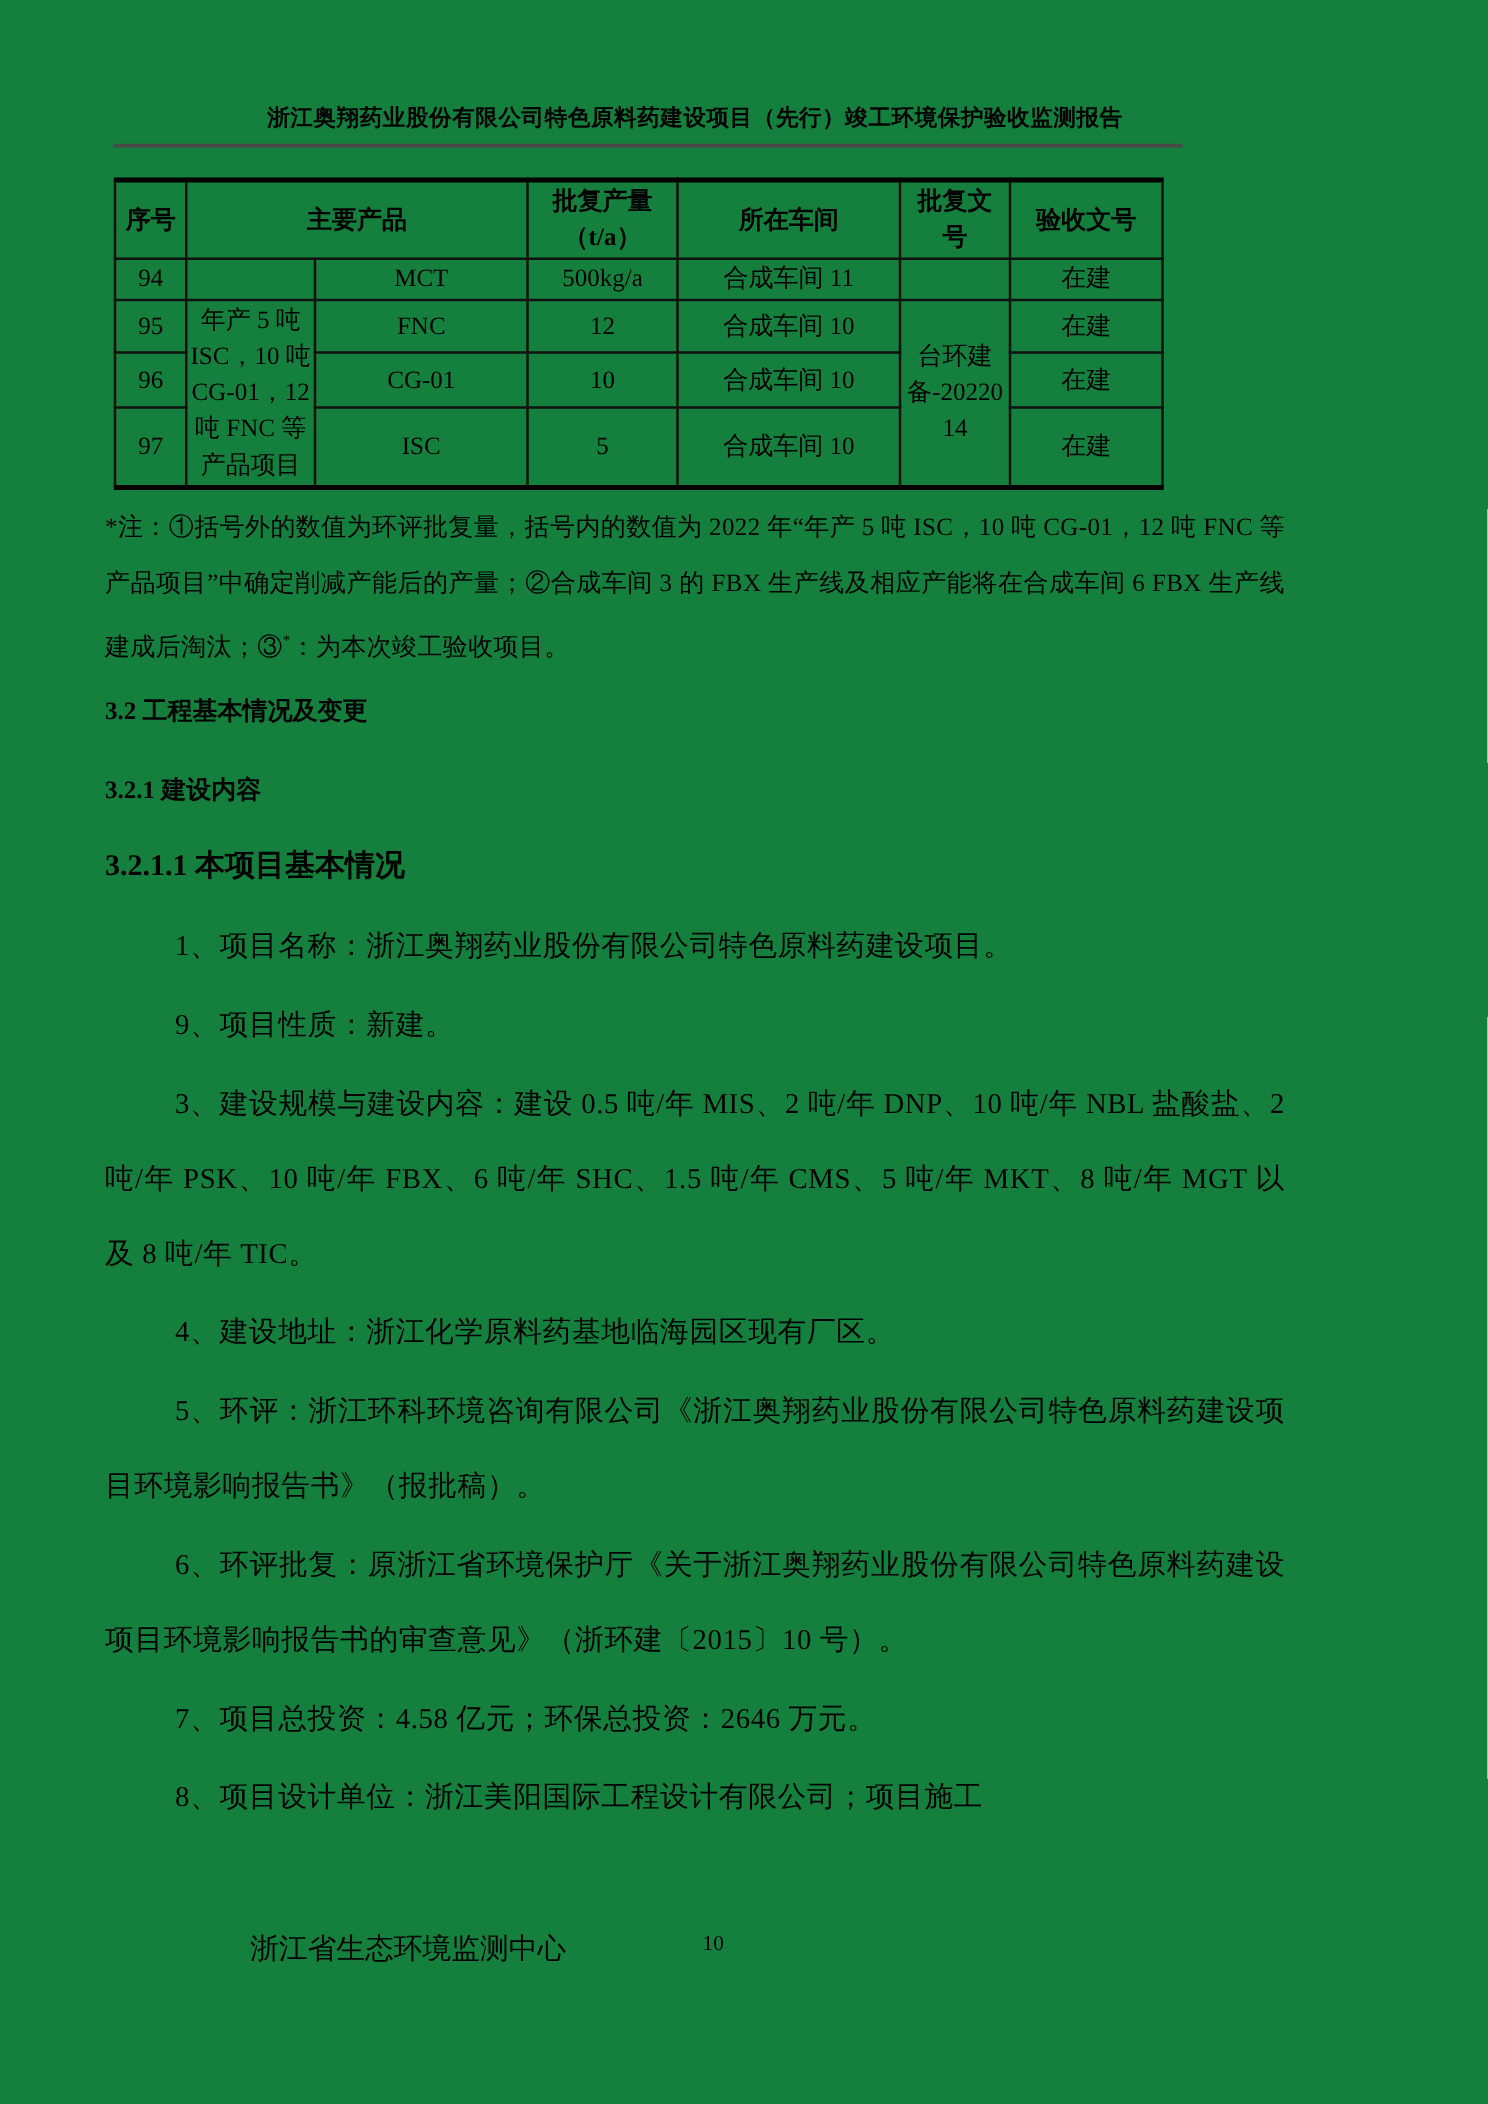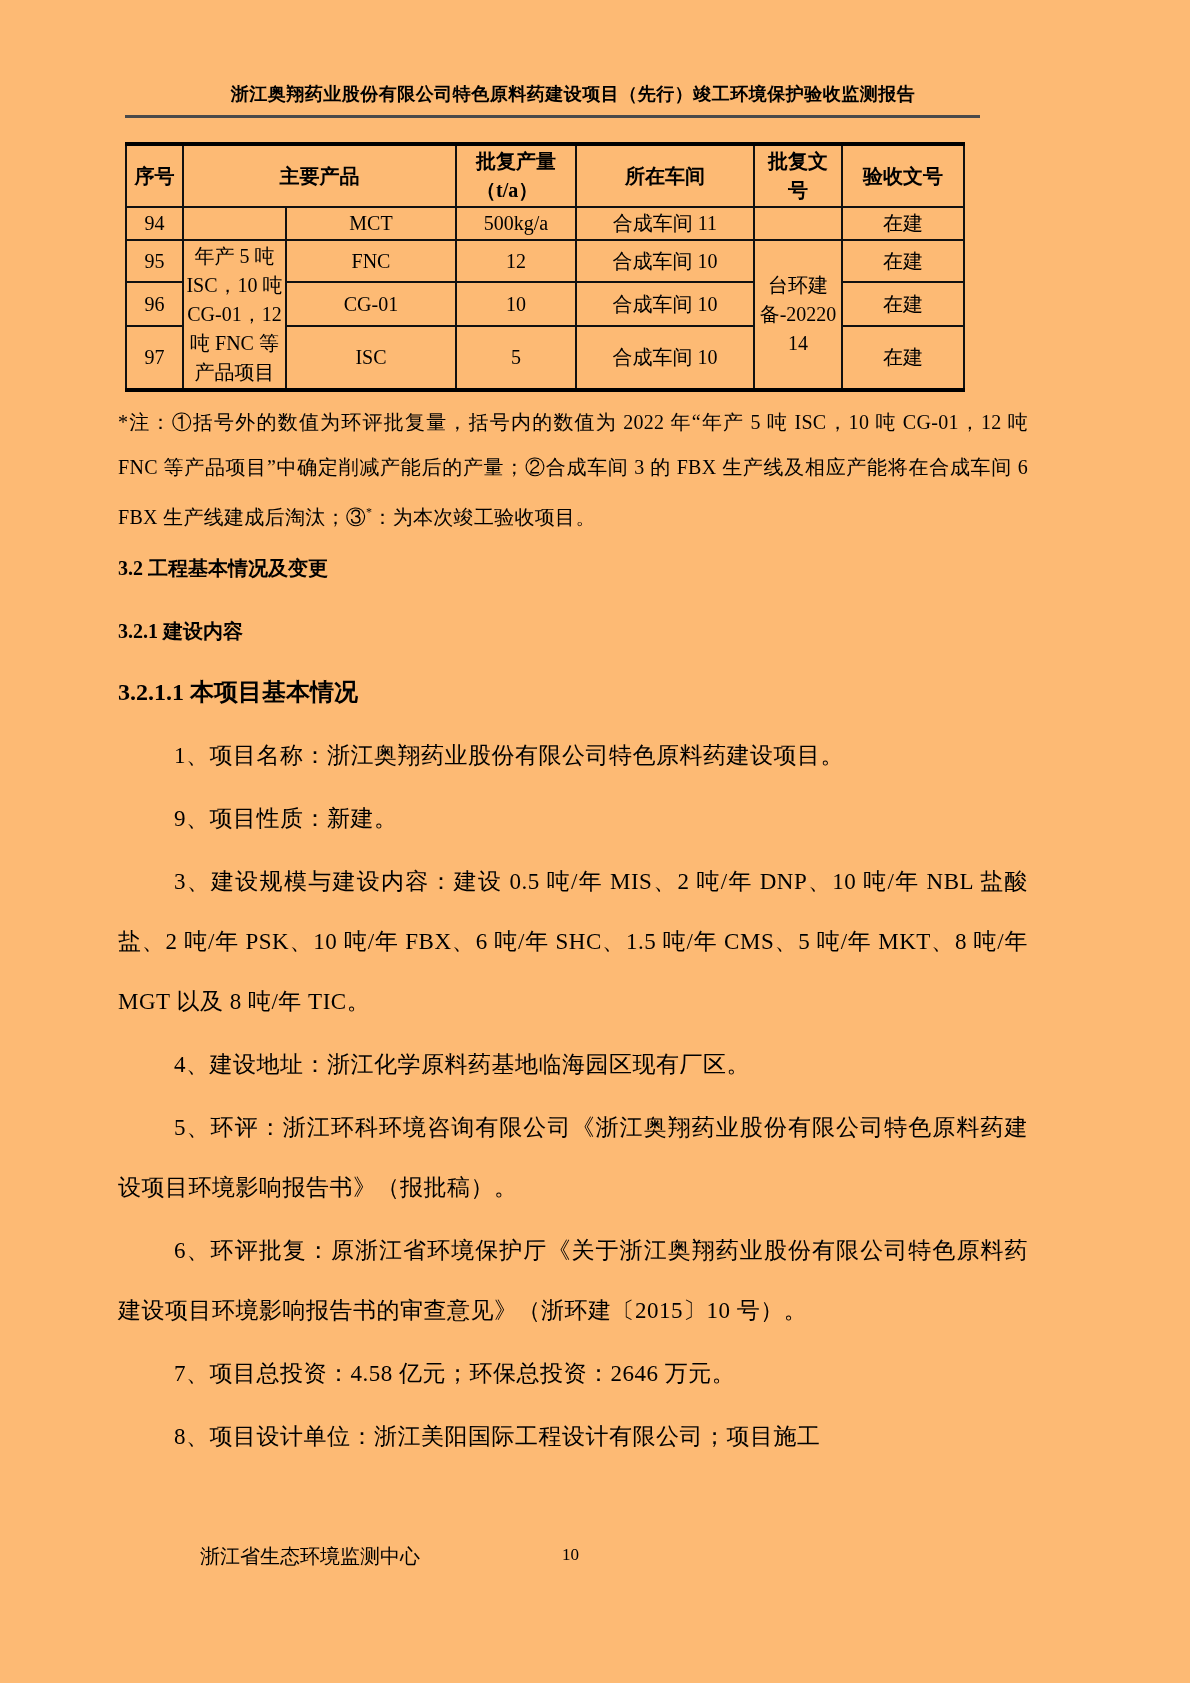--- a/index.html
+++ b/index.html
@@ -1,24 +1,24 @@
 <!DOCTYPE html>
 <html><head>
 <meta charset="utf-8">
 <style>
   html, body { margin: 0; padding: 0; background: #ffffff; }
   .page {
     position: relative;
     width: 1190px;
     height: 1683px;
-    background: #fdba74;
+    background: #15803d;
     color: #000;
     font-family: "Liberation Serif", "DejaVu Serif", serif;
     box-sizing: border-box;
-    padding: 0 162px 0 118px;
+    padding: 0 162px 0 84px;
     overflow: hidden;
   }
   
   .doc-header { padding-top: 82px; }
   .doc-title {
     text-align: center;
     font-size: 18px;
     font-weight: bold;
     letter-spacing: 0.5px;
     line-height: 24px;
@@ -50,21 +50,21 @@
     padding: 1px 2px;
     line-height: 29px;
     overflow: hidden;
   }
   table.products th { font-weight: bold; }
   tr.hrow  { height: 58px; }
   tr.r94   { height: 33px; }
   tr.r95   { height: 42px; }
   tr.r96   { height: 44px; }
   tr.r97   { height: 64px; }
-  .wrap4 { display: inline-block; width: 4em; word-break: break-all; text-align: left; vertical-align: middle; }
+  .wrap4 { display: inline-block; width: 4em; word-break: break-all; text-align: center; vertical-align: middle; }
   .wrap3 { display: inline-block; width: 3em; word-break: break-all; text-align: center; vertical-align: middle; }
   td.product-group { line-height: 31px; padding: 0 2px; }
   td.approval-cell { font-size: 19px; padding: 0 1px; line-height: 30px; word-break: break-all; }
   
   p.note {
     margin: 8px 0 0 0;
     font-size: 20px;
     line-height: 45px;
     text-align: justify;
     letter-spacing: 0.3px;
@@ -82,21 +82,21 @@
     line-height: 60px;
     text-align: justify;
     text-indent: 56px;
     letter-spacing: 0.5px;
   }
   
   .footer-org {
     position: absolute;
     left: 200px;
     top: 1543px;
-    font-size: 20px;
+    font-size: 23px;
   }
   .footer-page {
     position: absolute;
     left: 562px;
     top: 1545px;
     font-size: 17px;
   }
 </style>
 </head>
 <body>

